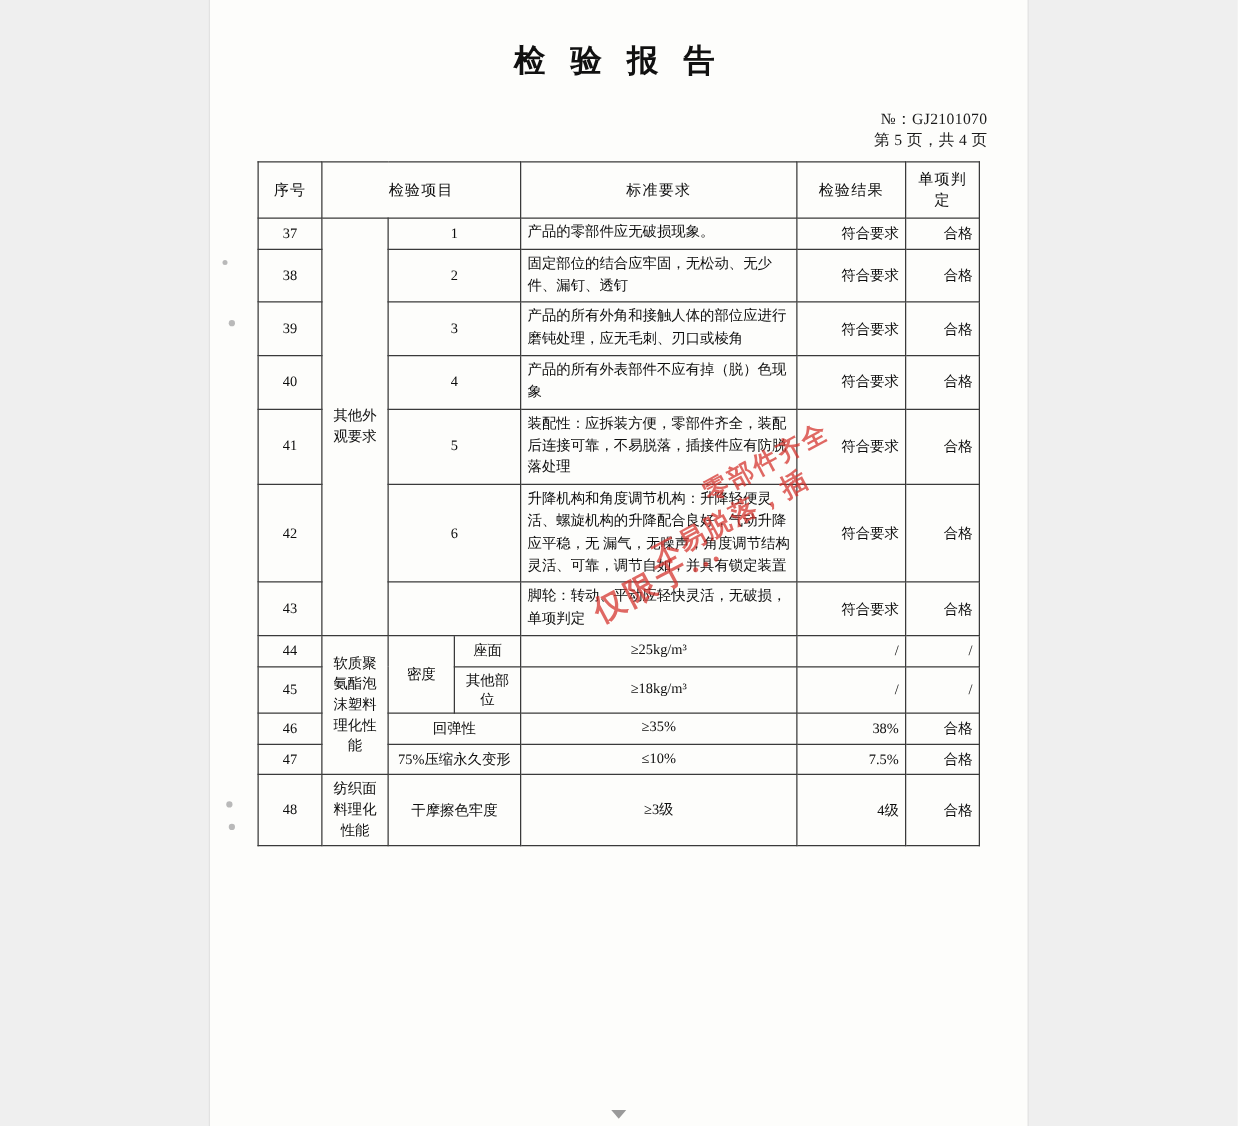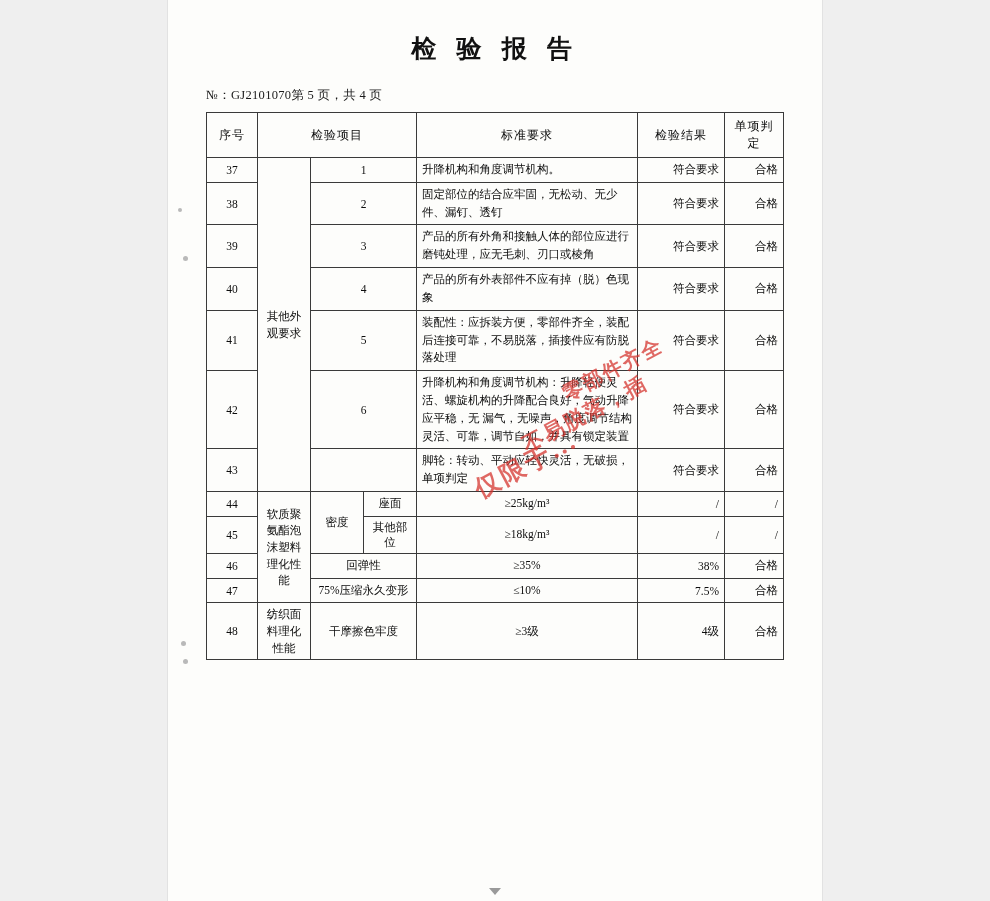--- a/index.html
+++ b/index.html
@@ -26,26 +26,27 @@
     text-align: center;
     font-family: "Liberation Serif", serif;
     font-size: 25px;
     font-weight: bold;
     letter-spacing: 7px;
     color: #111;
     margin-top: 32px;
   }
   .meta-row {
     display: flex;
-    justify-content: flex-start;
+    justify-content: space-between;
     align-items: flex-end;
     font-family: "Liberation Serif", serif;
     font-size: 12.5px;
     color: #1a1a1a;
     margin: 22px 32px 8px 38px;
+    flex-direction: column;
   }
   .meta-no { letter-spacing: 0.3px; }
   .meta-pages { letter-spacing: 0.3px; }
 
   table.report {
     border-collapse: collapse;
     margin: 0 38px;
     width: 578px;
     font-family: "Liberation Serif", serif;
     font-size: 11.5px;
@@ -151,21 +152,21 @@
       <td class="c-item" colspan="3">检验项目</td>
       <td class="c-req center">标准要求</td>
       <td class="c-res">检验结果</td>
       <td class="c-judge">单项判定</td>
     </tr>
 
     <tr>
       <td class="c-seq">37</td>
       <td class="c-cat" rowspan="7">其他外观要求</td>
       <td class="c-item" colspan="2">1</td>
-      <td class="c-req">升降机构和角度调节机构。</td>
+      <td class="c-req">产品的零部件应无破损现象。</td>
       <td class="c-res">符合要求</td>
       <td class="c-judge">合格</td>
     </tr>
     <tr>
       <td class="c-seq">38</td>
       <td class="c-item" colspan="2">2</td>
       <td class="c-req">固定部位的结合应牢固，无松动、无少件、漏钉、透钉</td>
       <td class="c-res">符合要求</td>
       <td class="c-judge">合格</td>
     </tr>

